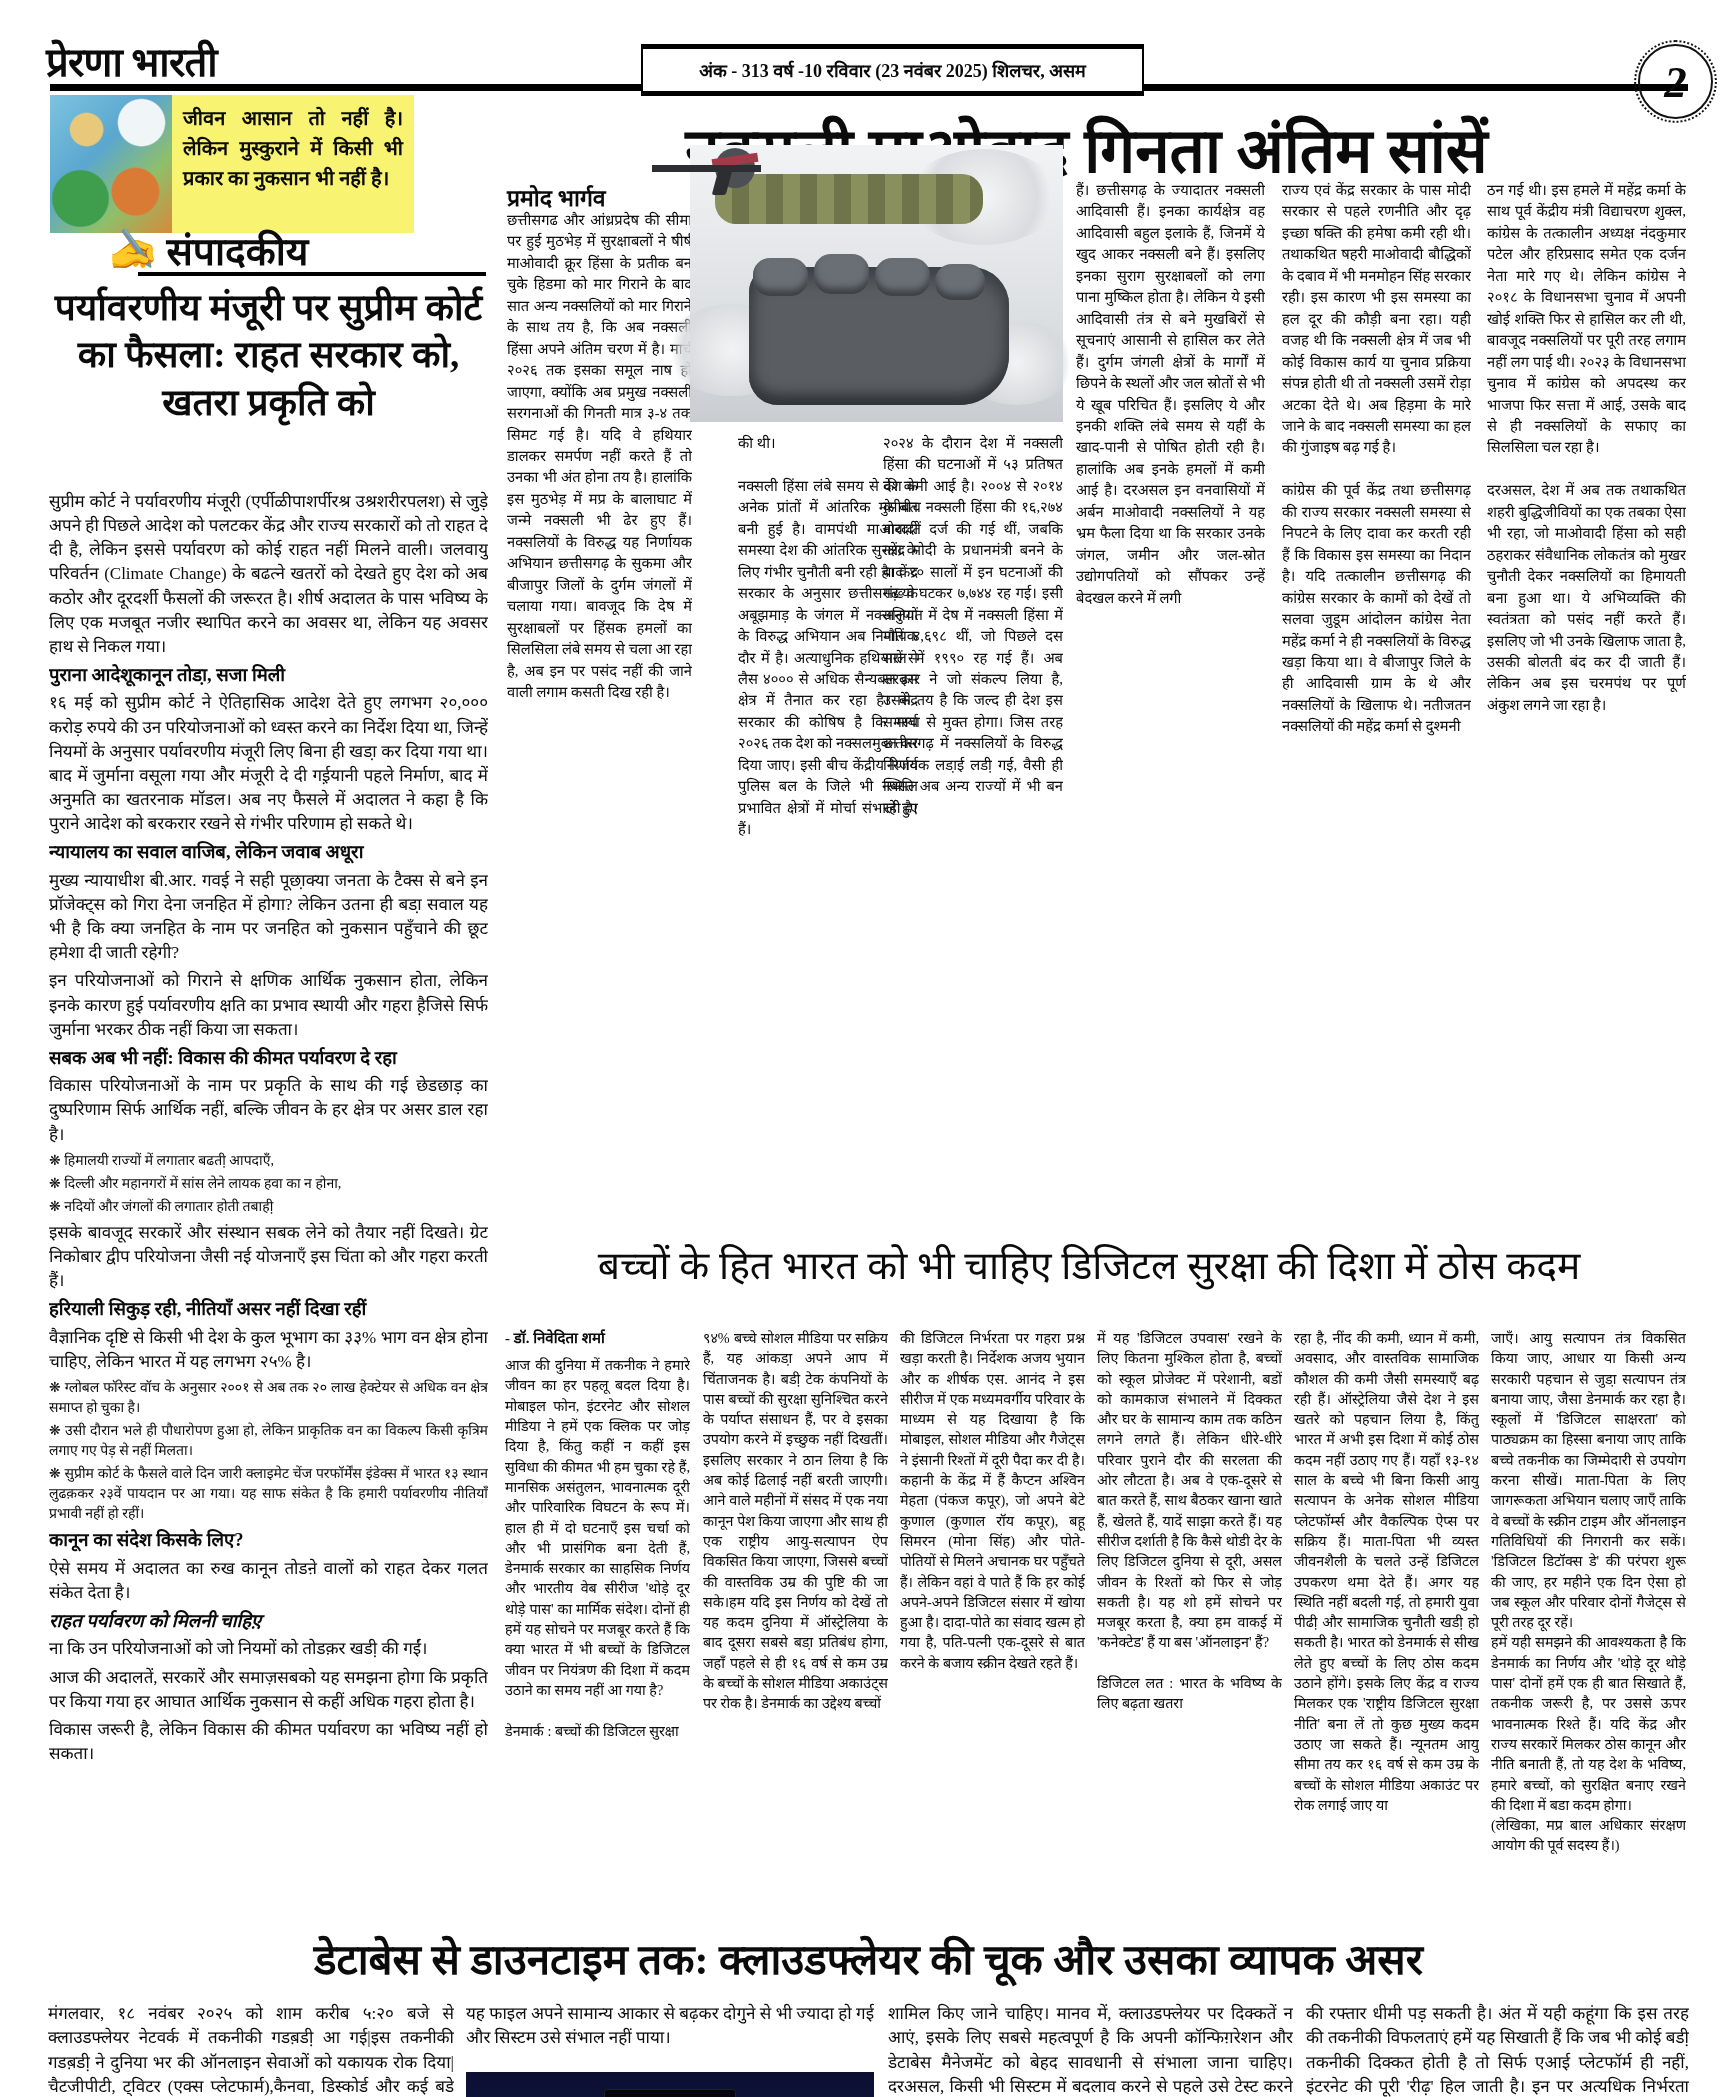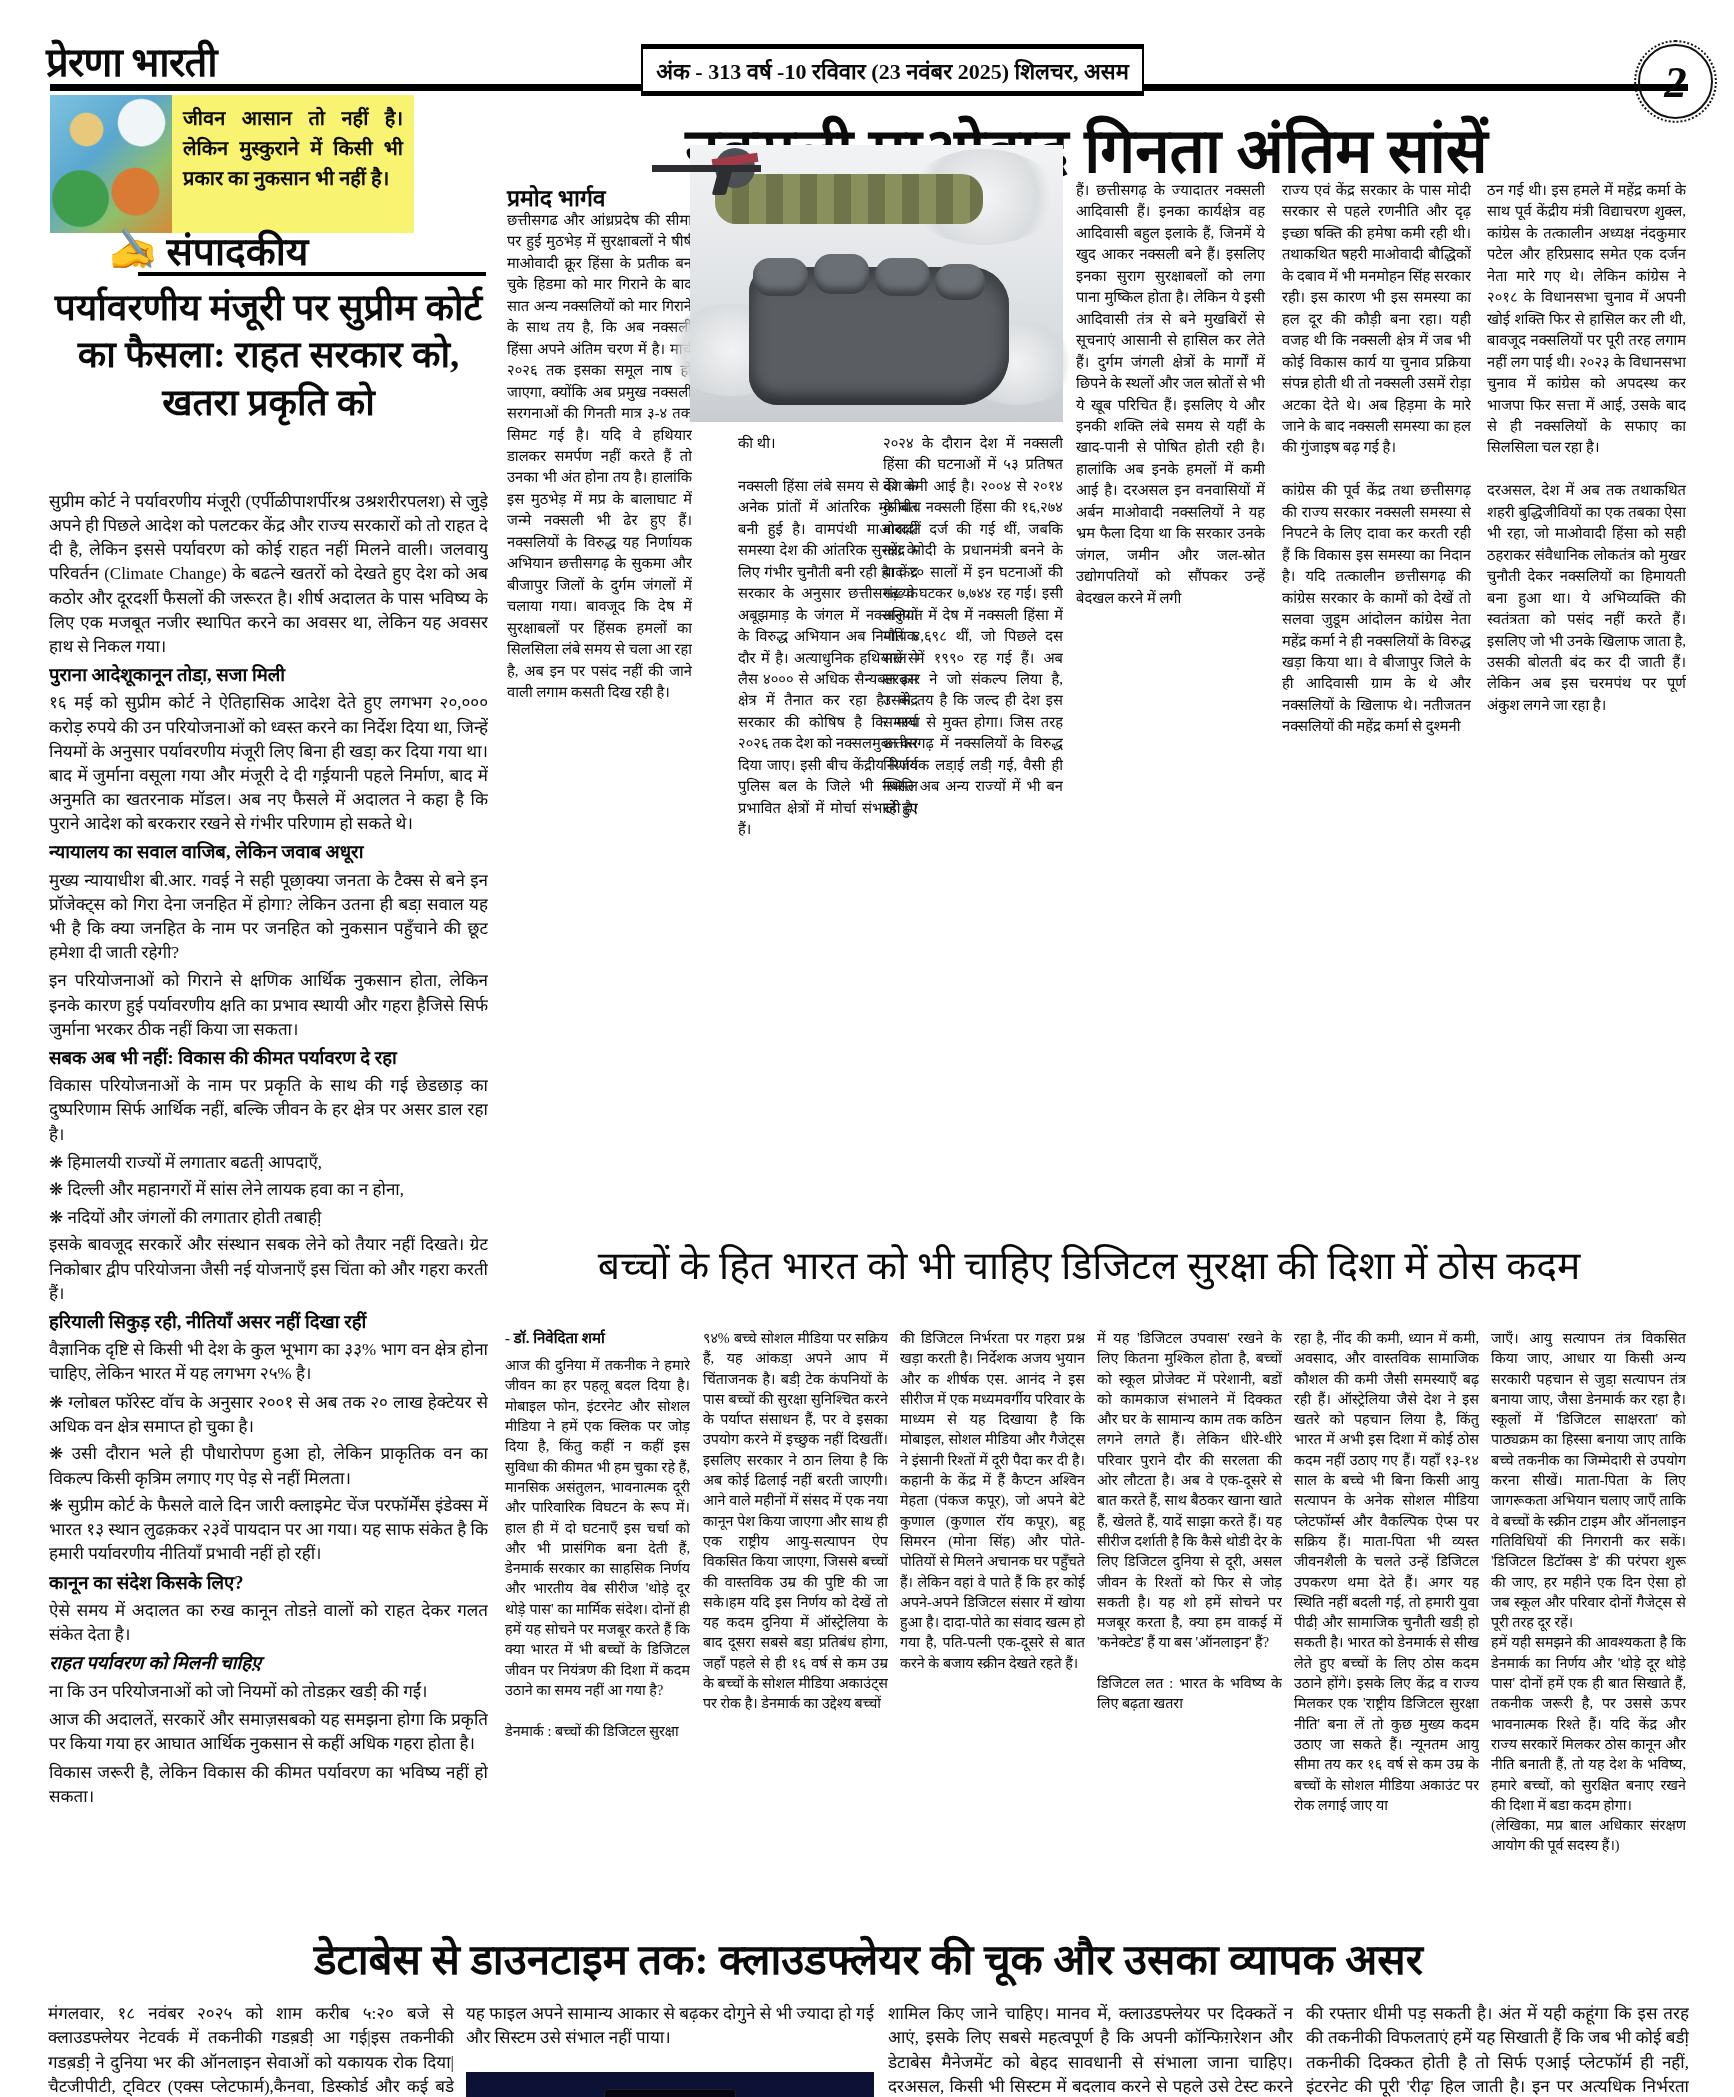--- a/index.html
+++ b/index.html
@@ -9,21 +9,21 @@
   .pre{white-space:pre-line;}
   .just{text-align:justify;text-justify:inter-word;}
   .clip{overflow:hidden;}
 
   
   #masthead{left:46px;top:33px;width:260px;font-size:40px;font-weight:bold;letter-spacing:-0.8px;white-space:nowrap;}
   #head-rule{left:50px;top:84px;width:1638px;height:6.7px;background:#000;}
   #issue-box{left:641px;top:44px;width:499px;height:42px;border-left:2.1px solid #000;border-right:2.1px solid #000;
              border-top:5.9px solid #000;border-bottom:5px solid #000;background:#fff;
              display:flex;align-items:center;justify-content:center;}
-  #issue-box span{font-size:22px;font-weight:bold;white-space:nowrap;}
+  #issue-box span{font-size:18px;font-weight:bold;white-space:nowrap;}
   #page-seal{left:1638px;top:44px;width:71px;height:71px;border:2.9px solid #111;border-radius:50%;
              outline:2.5px dotted #111;outline-offset:2.5px;display:flex;align-items:center;justify-content:center;
              font-size:45px;font-weight:bold;font-style:italic;}
 
   
   #quote-box{left:50px;top:95px;width:364px;height:138px;background:#f8f370;display:flex;}
   #krishna-img{width:122px;height:138px;flex:0 0 122px;
      background:
        radial-gradient(circle at 30% 25%, #e8c87a 0 12%, transparent 13%),
        radial-gradient(circle at 70% 70%, #d97b34 0 18%, transparent 19%),
@@ -35,21 +35,21 @@
   
   #ed-label-row{left:50px;top:230px;width:436px;height:39px;display:flex;align-items:center;}
   #ed-icon{font-size:40px;line-height:1;margin:0 7.6px 0 59px;transform:scaleX(-1);}
   #ed-label{font-size:39px;font-weight:bold;}
   #ed-underline{left:138px;top:272px;width:348px;height:3.8px;background:#000;}
   #ed-headline{left:49px;top:284px;width:439px;font-size:37px;line-height:1.28;font-weight:bold;text-align:center;}
   #ed-body{left:49px;top:490px;width:439px;height:1384px;}
   .ed-p{font-size:17px;line-height:1.42;margin:0 0 4.2px 0;}
   .ed-h{font-size:18.5px;line-height:1.35;font-weight:bold;margin:4.2px 0 3.4px 0;}
   .ed-hi{font-style:italic;}
-  .ed-b{font-size:17px;line-height:1.42;margin:0 0 3.4px 0;}
+  .ed-b{font-size:14px;line-height:1.42;margin:0 0 3.4px 0;}
 
   
   #nx-headline{left:520px;top:106px;width:1133px;font-size:62px;font-weight:bold;text-align:center;white-space:nowrap;}
   #nx-byline{left:507px;top:181px;width:193px;font-size:23px;font-weight:bold;}
   .nxcol{font-size:14.7px;line-height:1.46;}
   #nx-c1{left:507px;top:210px;width:185px;height:1007px;}
   #nx-illab{left:690px;top:145px;width:373px;height:277px;background:linear-gradient(180deg,#f2f3f4 0%,#dfe2e5 55%,#c9cdd2 100%);}
   #nx-c2{left:690px;top:433px;width:180px;height:781px;margin-left:48px;}
   #nx-c3{left:883px;top:433px;width:180px;height:781px;}
   #nx-c4{left:1076px;top:180px;width:189px;height:1034px;}

